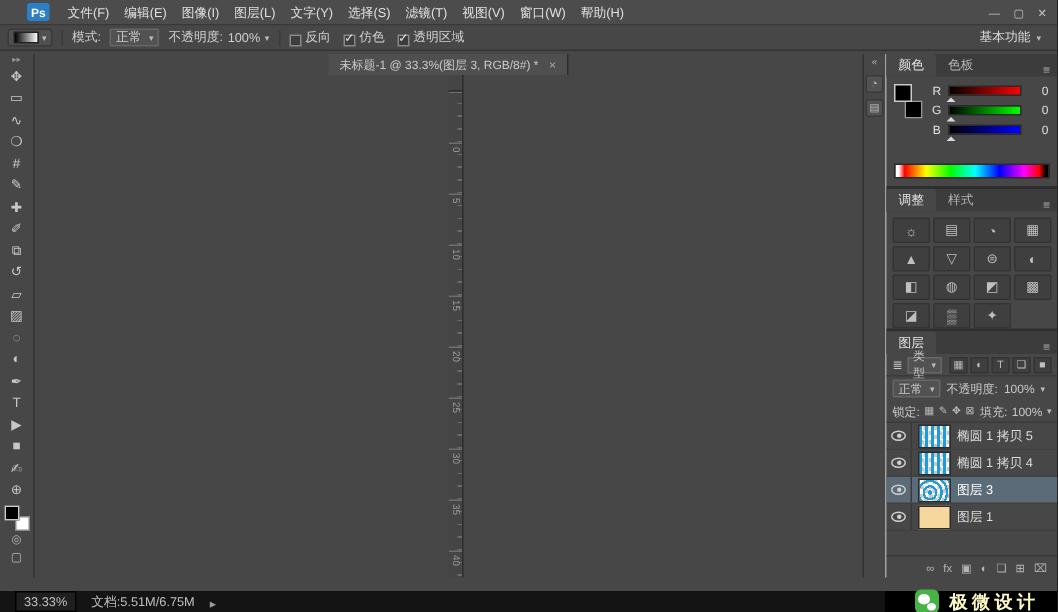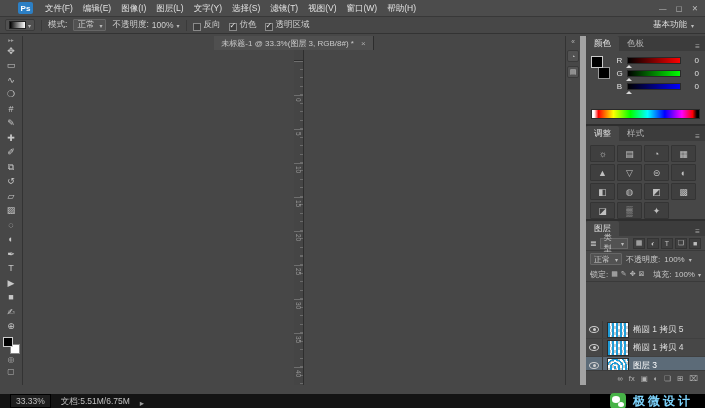--- a/index.html
+++ b/index.html
@@ -60,21 +60,21 @@
           box-shadow:3px 4px 10px rgba(0,0,0,.55);}
   .poster svg{display:block;}
 
   
   .dockcol{width:15px;background:#474747;border-left:1px solid #333;display:flex;flex-direction:column;align-items:center;padding-top:2px;gap:5px;flex:none;}
   .dock-collapse{font-size:6.5px;color:#b5b5b5;}
   .dock-icon{width:12px;height:12px;background:#525252;border:1px solid #3a3a3a;border-radius:2px;color:#c5c5c5;font-size:7px;
              display:flex;align-items:center;justify-content:center;}
 
   
-  .panelcol{width:125px;flex:none;display:flex;flex-direction:column;background:#474747;border-left:6px solid #a3a3a3;}
+  .panelcol{width:115px;flex:none;display:flex;flex-direction:column;background:#474747;border-left:1px solid #a3a3a3;}
   .panel-tabs{height:15px;background:#3c3c3c;display:flex;align-items:flex-end;font-size:8.5px;color:#b5b5b5;flex:none;}
   .ptab{padding:2px 8px 1px;white-space:nowrap;}
   .ptab.active{background:#474747;color:#e2e2e2;border-radius:2px 2px 0 0;}
   .pmenu{margin-left:auto;padding-right:5px;color:#a8a8a8;font-size:8px;}
 
   .color-panel{height:90px;border-bottom:2px solid #2e2e2e;display:flex;flex-direction:column;flex:none;}
   .color-body{display:flex;gap:5px;padding:5px 6px 1px 5px;flex:1;}
   .fgbg{position:relative;width:20px;height:24px;flex:none;}
   .fgbg .fg{position:absolute;left:0;top:0;width:12px;height:12px;background:#000;border:1px solid #ccc;z-index:2;}
   .fgbg .bg{position:absolute;right:1px;bottom:1px;width:12px;height:12px;background:#000;border:1px solid #999;}
@@ -95,21 +95,21 @@
   .adj-icon{width:25px;height:17px;background:#3f3f3f;border:1px solid #343434;color:#c0c0c0;font-size:9px;
             display:flex;align-items:center;justify-content:center;border-radius:1px;}
 
   .layers-panel{flex:1;display:flex;flex-direction:column;min-height:0;}
   .lfilter{height:15px;display:flex;align-items:center;gap:3px;padding:0 4px;font-size:8px;color:#c8c8c8;border-bottom:1px solid #3a3a3a;flex:none;}
   .lfilter .fsel{display:flex;align-items:center;gap:4px;background:#525252;border:1px solid #666;height:11px;padding:0 3px;}
   .ficon{width:12px;height:11px;background:#3f3f3f;border:1px solid #343434;display:flex;align-items:center;justify-content:center;font-size:7px;color:#c0c0c0;}
   .lblend{height:16px;display:flex;align-items:center;gap:4px;padding:0 4px;font-size:8px;color:#c8c8c8;flex:none;}
   .llock{height:15px;display:flex;align-items:center;gap:3px;padding:0 4px;font-size:8px;color:#c8c8c8;border-bottom:1px solid #3a3a3a;flex:none;}
   .lockicon{font-size:7px;color:#bdbdbd;}
-  .llist{flex:1;min-height:0;overflow:hidden;margin-top:39px;}
+  .llist{flex:1;min-height:0;overflow:hidden;}
   .layer-row{height:18px;display:flex;align-items:center;border-bottom:1px solid #404040;font-size:8.5px;color:#ddd;}
   .layer-row.selected{background:#5c6b78;color:#fff;}
   .eye-cell{width:17px;height:100%;border-right:1px solid #3a3a3a;display:flex;align-items:center;justify-content:center;flex:none;}
   .eye{width:10px;height:7px;border:1px solid #cfcfcf;border-radius:50%;position:relative;}
   .eye::after{content:"";position:absolute;left:2.5px;top:1px;width:3px;height:3px;background:#cfcfcf;border-radius:50%;}
   .thumb{width:22px;height:16px;margin:0 4px;border:1px solid #2c2c2c;flex:none;
          background-image:repeating-conic-gradient(#c9c9c9 0% 25%,#ffffff 25% 50%);background-size:6px 6px;}
   .thumb-lines{background-image:repeating-linear-gradient(90deg,var(--stripe-blue,#1e9cd8) 0 2px,transparent 2px 4px),
                repeating-conic-gradient(#c9c9c9 0% 25%,#ffffff 25% 50%);background-size:auto,6px 6px;}
   .thumb-arcs{background-image:repeating-radial-gradient(circle at 35% 60%,var(--stripe-blue,#1e9cd8) 0 1.5px,transparent 1.5px 3.5px),
@@ -120,21 +120,21 @@
 
   
   .statusbar{position:absolute;left:0;right:0;bottom:0;height:14px;background:#141414;display:flex;align-items:flex-end;
              font-size:8.5px;color:#c0c0c0;padding-left:10px;gap:10px;}
   .zoom-box{background:#1f1f1f;border:1px solid #000;padding:1px 5px;}
   .status-arrow{color:#9a9a9a;}
   .watermark{margin-left:auto;height:100%;display:flex;align-items:center;gap:7px;padding:0 12px 0 20px;background:#000;}
   .wechat{position:relative;width:16px;height:16px;background:var(--wechat-green,#47b347);border-radius:4px;flex:none;}
   .wechat::before{content:"";position:absolute;left:2px;top:3px;width:8px;height:6.5px;background:#fff;border-radius:50%;}
   .wechat::after{content:"";position:absolute;right:2px;bottom:2.5px;width:6px;height:5px;background:#fff;border-radius:50%;}
-  .wm-text{color:#7dd3fc;font-size:12px;font-weight:bold;letter-spacing:3px;white-space:nowrap;}
+  .wm-text{color:#fef9c3;font-size:12px;font-weight:bold;letter-spacing:3px;white-space:nowrap;}
 </style>
 </head>
 <body>
 
 <div class="app">
 
   <div class="menubar">
     <div class="ps-logo">Ps</div>
     <div style="display:flex">
 

